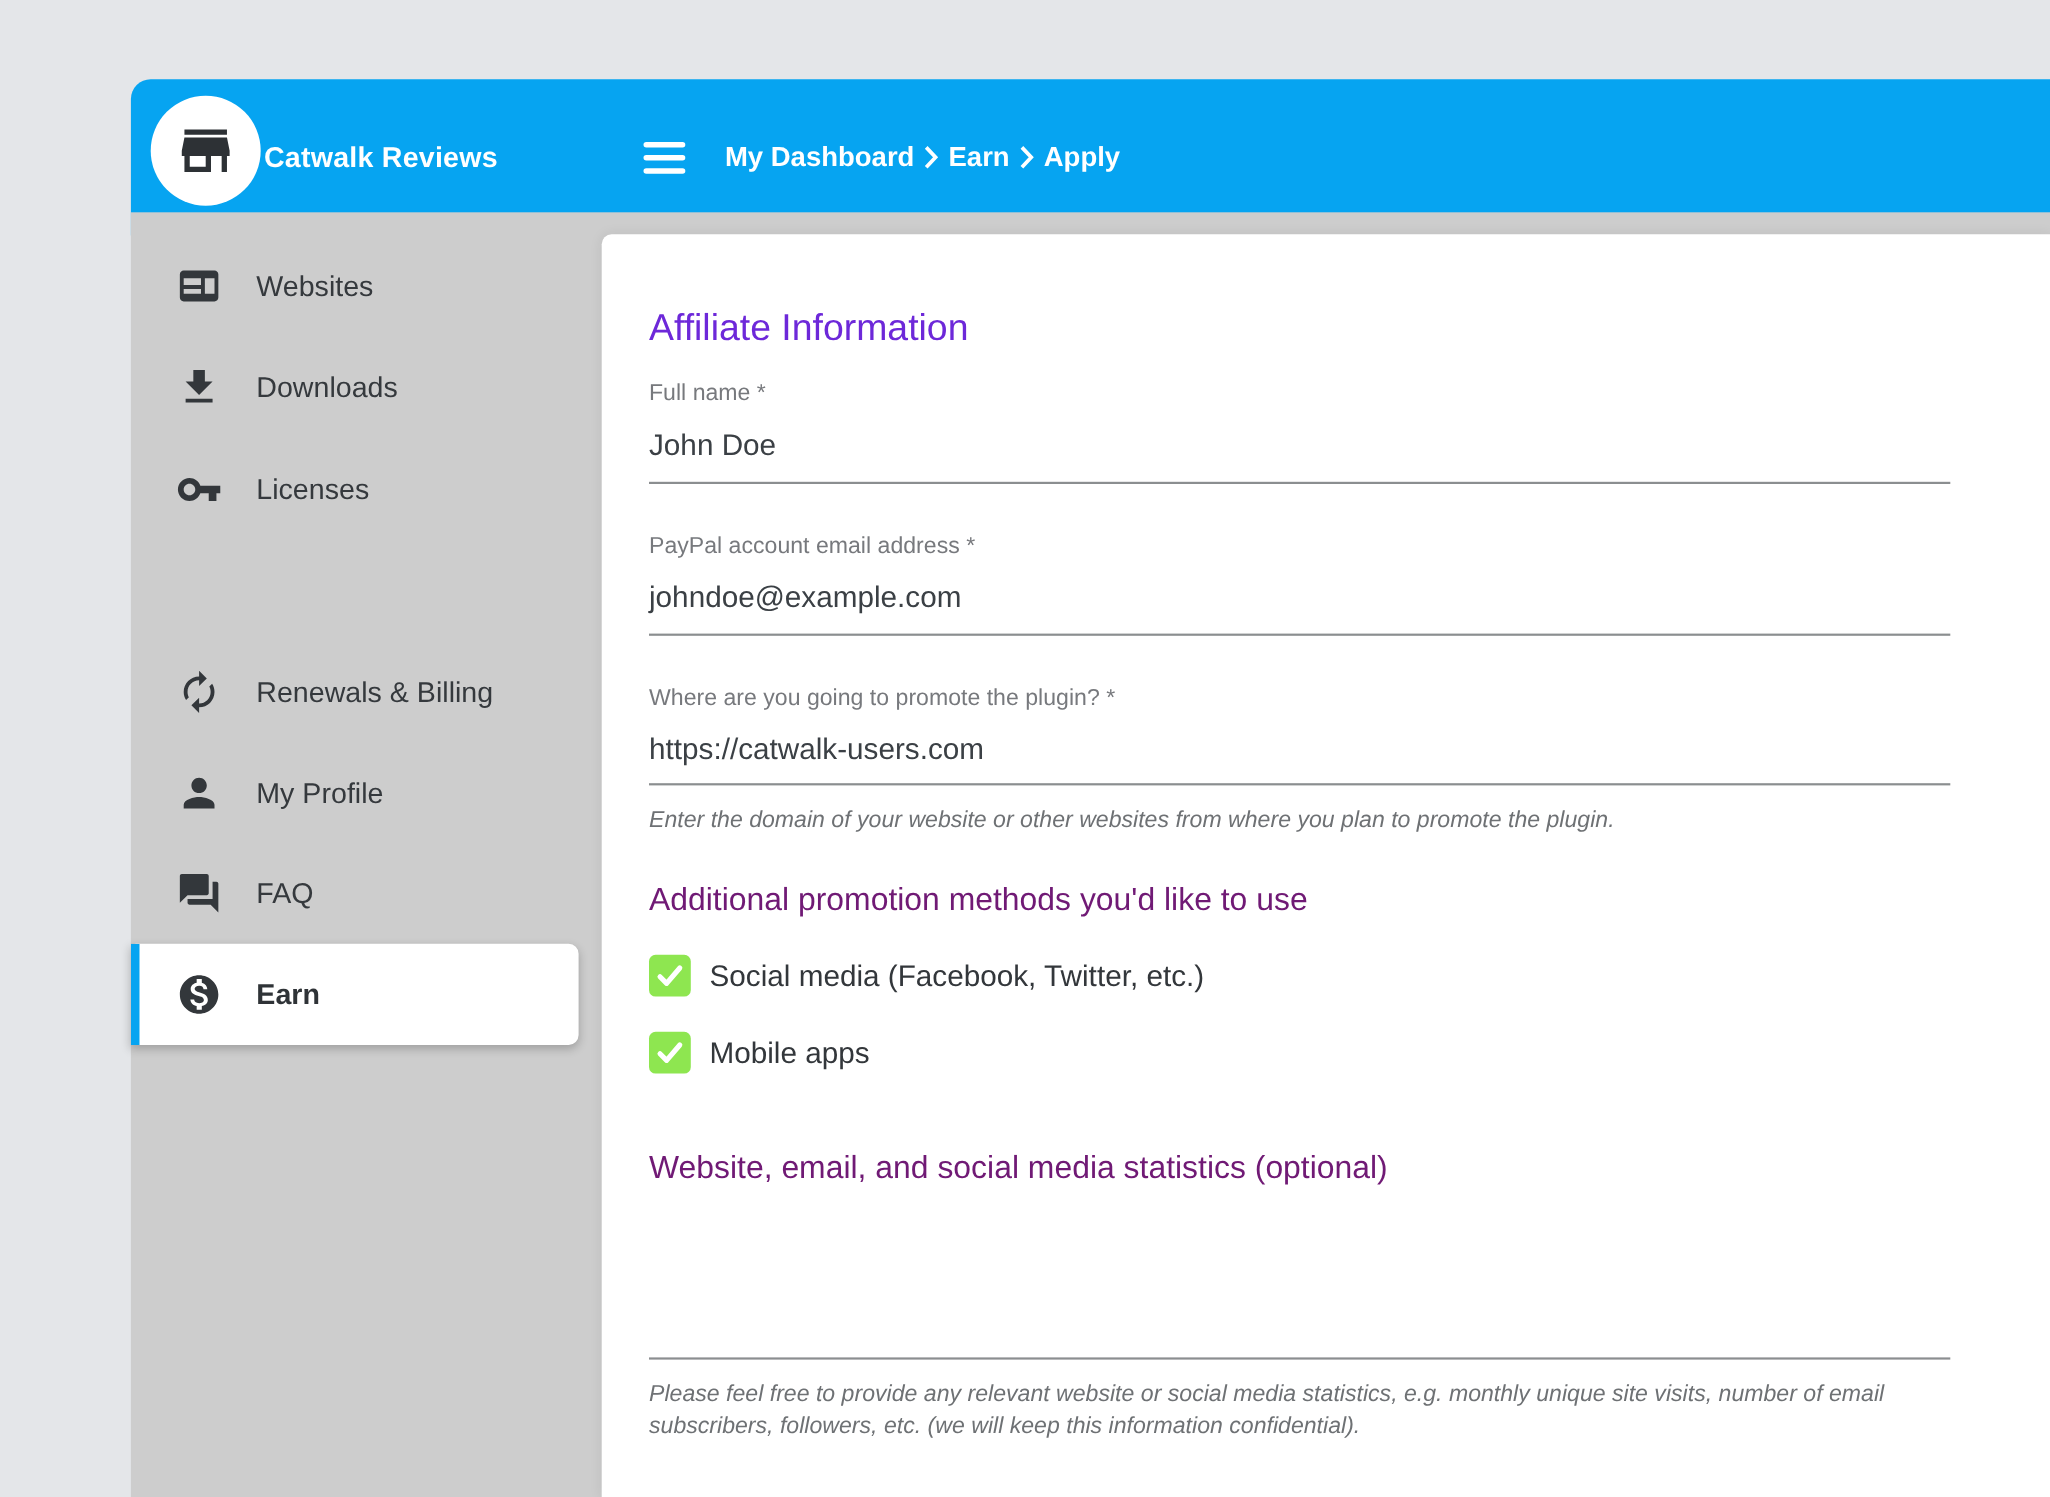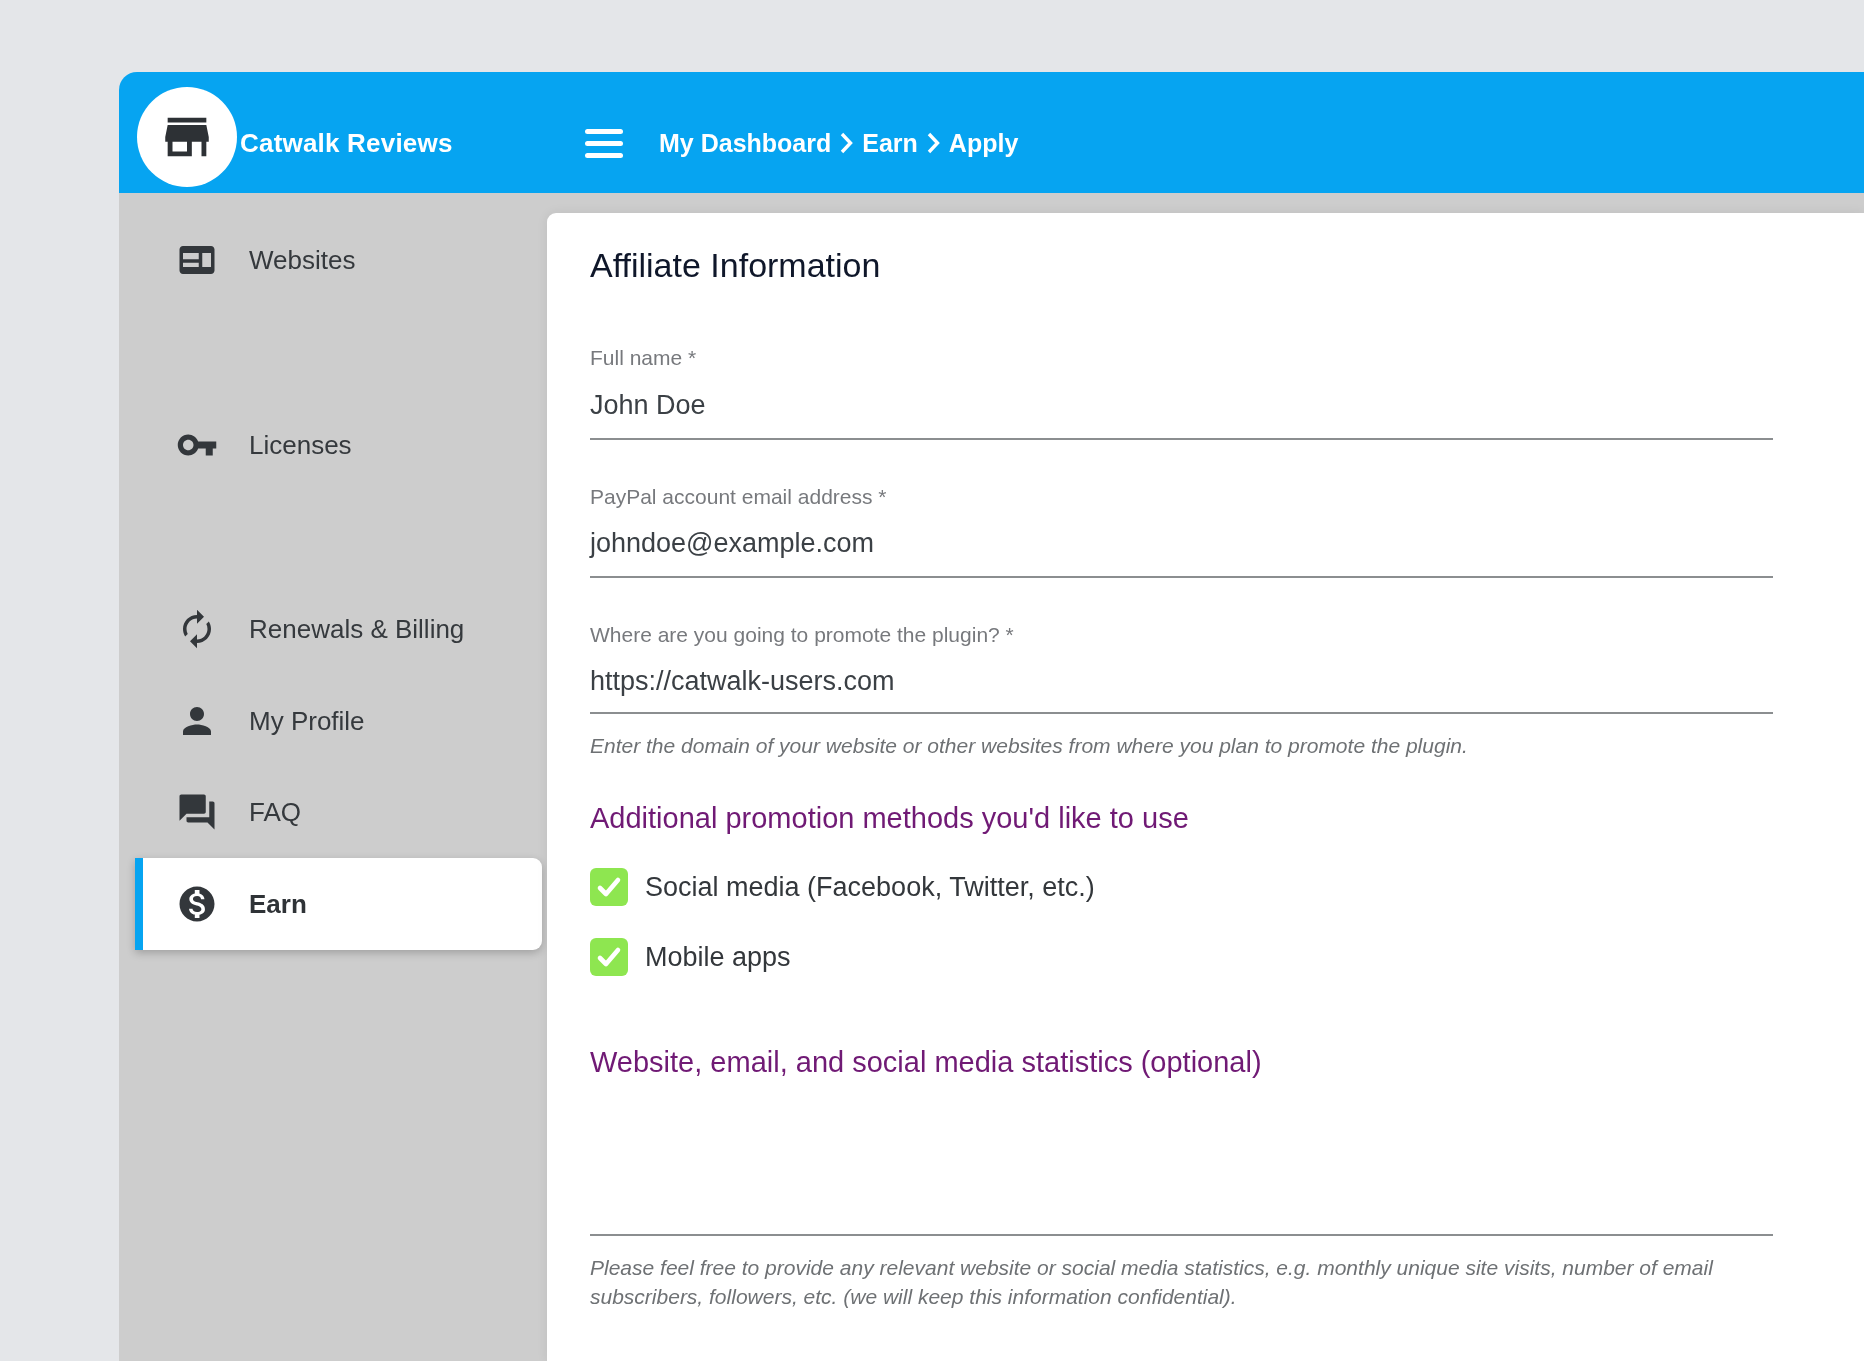--- a/index.html
+++ b/index.html
@@ -43,21 +43,21 @@
   .crumb { cursor:pointer; }
   .crumb-sep svg { width:13px; height:22px; stroke:#fff; stroke-width:3.4; fill:none; display:block; }
 
   
   .content-bg {
     position:absolute; left:119px; top:193px; right:0; bottom:0;
     background:#cdcdcd;
   }
 
   
-  .sidebar { position:absolute; left:0; top:0; width:428px; bottom:0;margin-left:16px; }
+  .sidebar { position:absolute; left:0; top:0; width:428px; bottom:0; }
   .nav-item {
     position:absolute; left:0; width:100%; height:92px;
     display:flex; align-items:center; cursor:pointer;
     font-size:26px; color:#35393d;
   }
   .nav-item .ico { width:42px; height:42px; margin-left:41px; flex:0 0 42px;
     display:flex; align-items:center; justify-content:center; }
   .nav-item .ico svg { width:42px; height:42px; fill:#33373b; }
   .nav-item .lbl { margin-left:31px; }
   .nav-item.active {
@@ -70,22 +70,22 @@
   .nav-item.active .ico { margin-left:33px; }
   .nav-item.active .lbl { font-weight:700; color:#2f3337; }
 
   
   .main {
     position:absolute; left:428px; top:20px; right:0; bottom:0;
     background:#fff; border-top-left-radius:9px;
     box-shadow:0 0 12px rgba(0,0,0,.07);
   }
   .page-title {
-    position:absolute; left:43px; top:32px;
-    font-size:34px; line-height:40px; color:#0f172a;
+    position:absolute; left:43px; top:65px;
+    font-size:34px; line-height:40px; color:#6d28d9;
   }
   .f-label {
     position:absolute; left:43px;
     font-size:21px; line-height:25px; color:#77797d;
   }
   .f-value {
     position:absolute; left:43px; width:1183px;
     font-size:27px; line-height:33px; color:#3b4045;
     border-bottom:2px solid #8b8e90; cursor:text;
   }
@@ -152,20 +152,28 @@
 
     <div class="nav-item" style="top:21px">
       <span class="ico">
         <svg viewBox="0 0 24 24">
             <path d="M4 4c-1.1 0-2 .9-2 2v12c0 1.1.9 2 2 2h16c1.1 0 2-.9 2-2V6c0-1.1-.9-2-2-2H4zm0 4h9v3.5H4V8zm11 0h5v8h-5V8zM4 13.5h9V16H4v-2.5z"></path>
           </svg>
       </span>
       <span class="lbl">Websites</span>
     </div>
 
+    <div class="nav-item" style="top:113px">
+      <span class="ico">
+        <svg viewBox="0 0 24 24">
+            <path d="M19 9h-4V3H9v6H5l7 7 7-7zM5 18v2h14v-2H5z"></path>
+          </svg>
+      </span>
+      <span class="lbl">Downloads</span>
+    </div>
 
     <div class="nav-item" style="top:206px">
       <span class="ico">
         <svg viewBox="0 0 24 24">
             <path d="M12.65 10C11.83 7.67 9.61 6 7 6c-3.31 0-6 2.69-6 6s2.69 6 6 6c2.61 0 4.83-1.67 5.65-4H17v4h4v-4h2v-4H12.65zM7 15c-1.66 0-3-1.34-3-3s1.34-3 3-3 3 1.34 3 3-1.34 3-3 3z"></path>
           </svg>
       </span>
       <span class="lbl">Licenses</span>
     </div>
 

